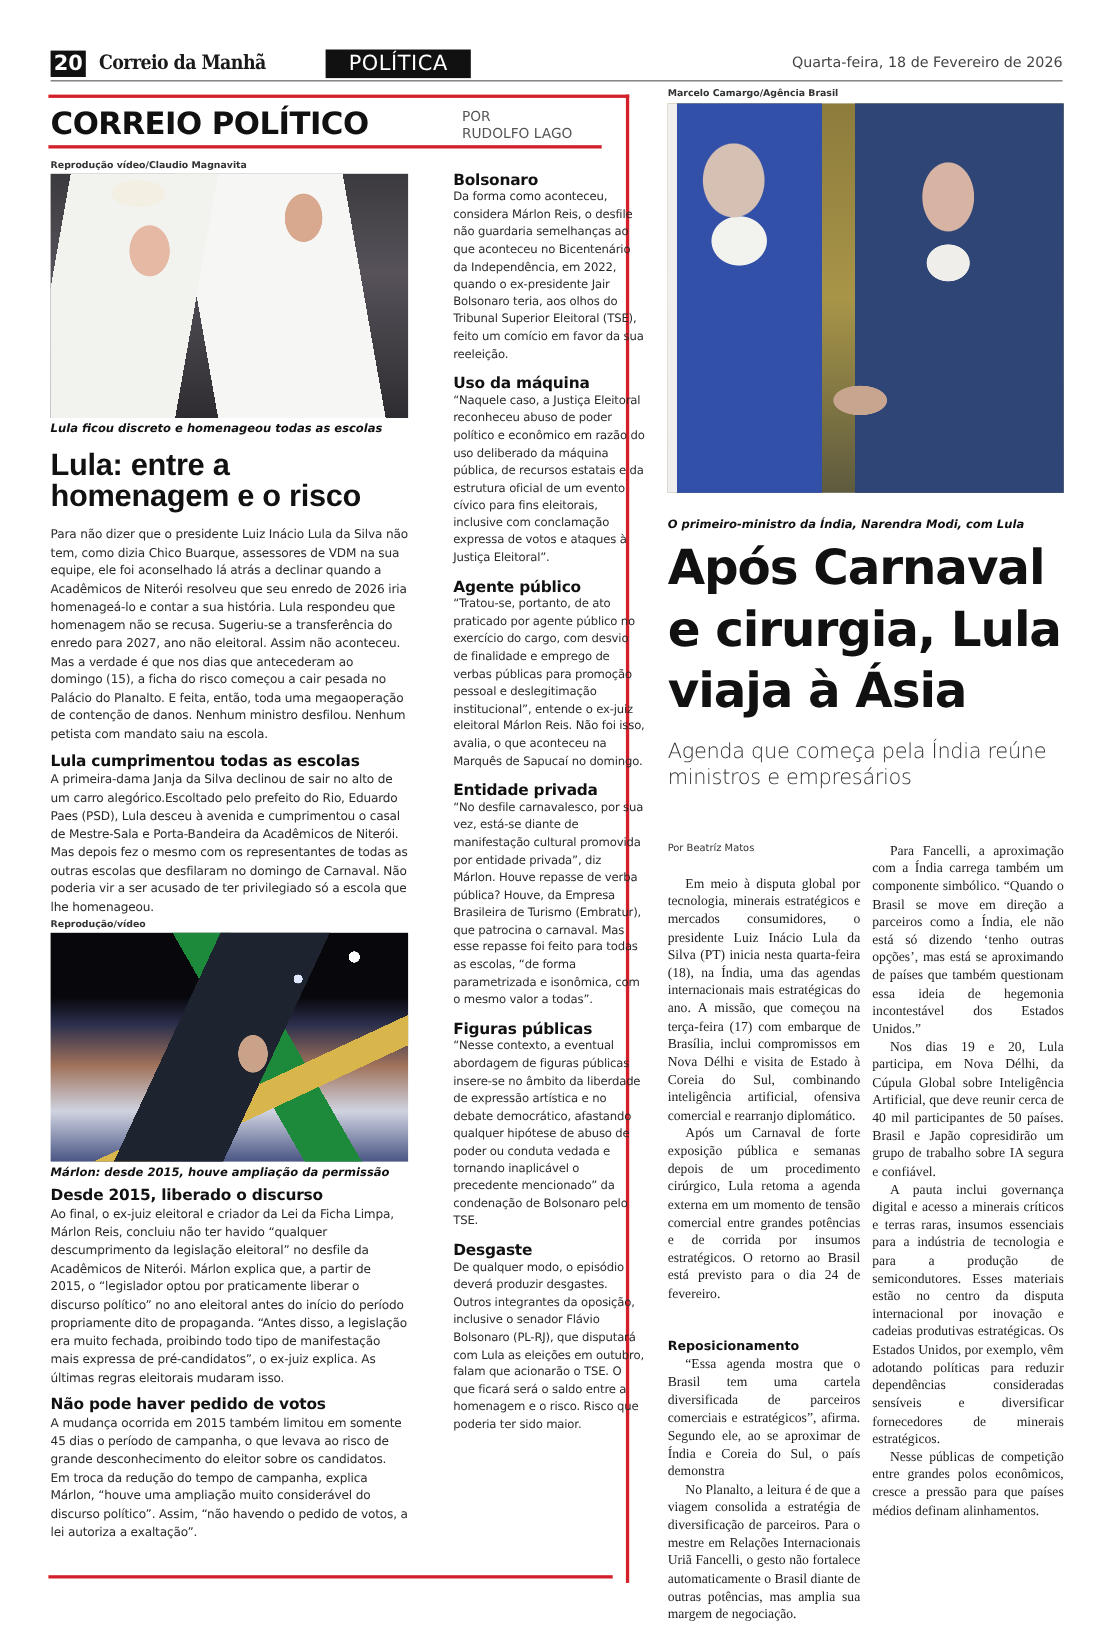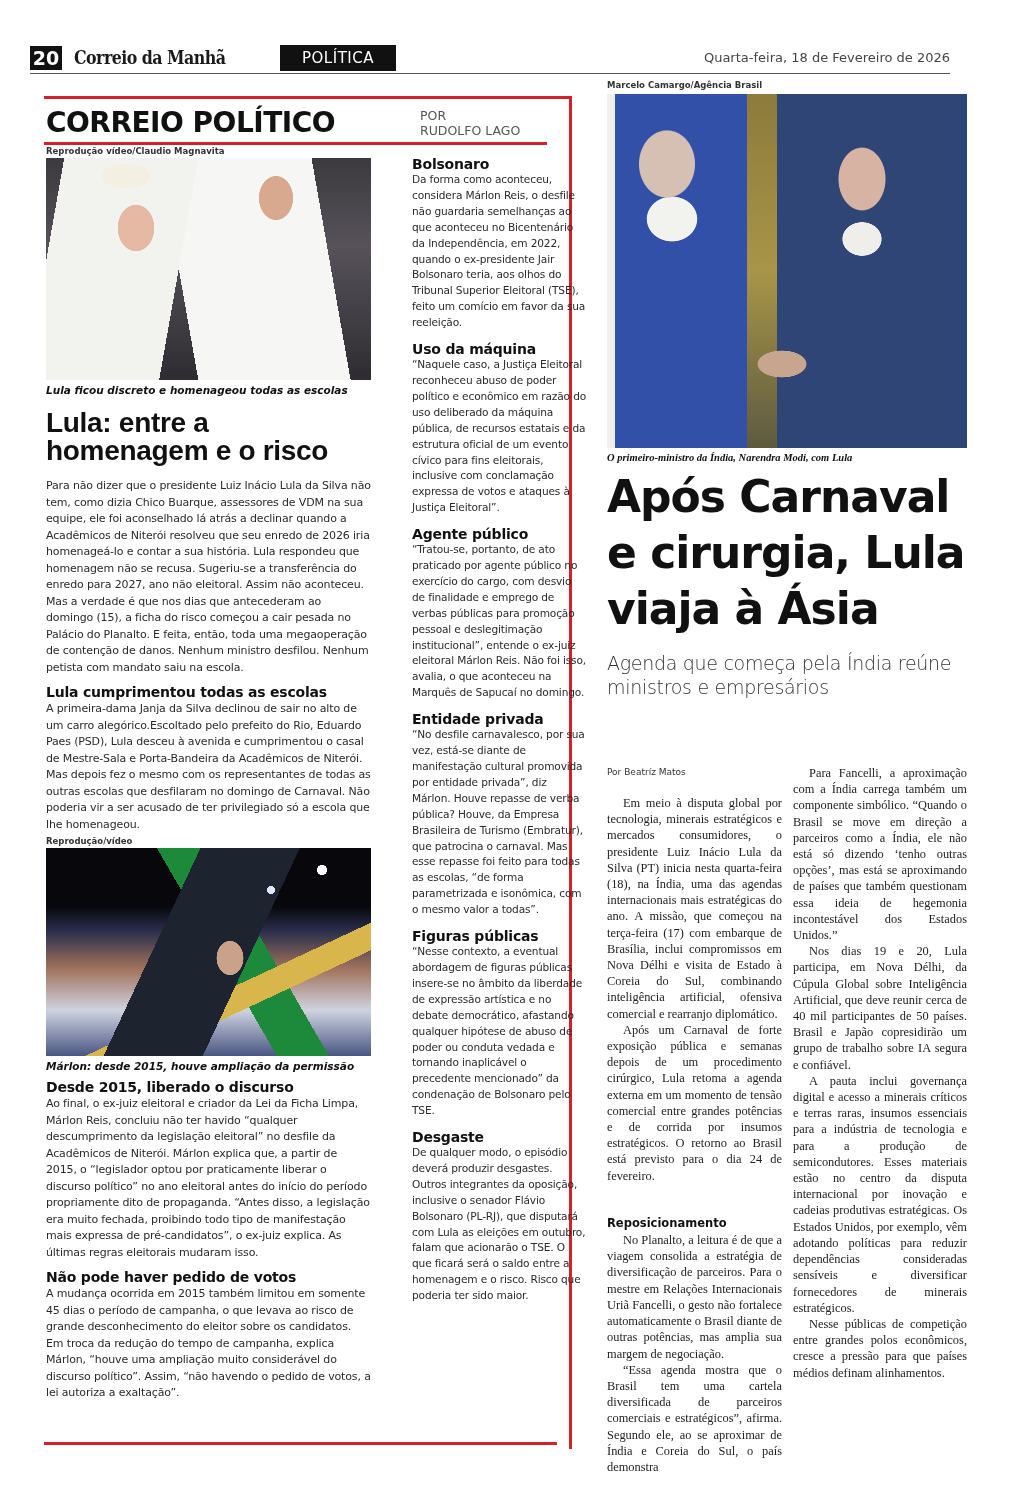--- a/index.html
+++ b/index.html
@@ -1,27 +1,27 @@
 <!DOCTYPE html>
 <html><head>
 <meta charset="utf-8">
 <style>
   * { box-sizing: border-box; margin: 0; padding: 0; }
   html, body { width: 1010px; height: 1488px; background: #fff; overflow: hidden; }
   body { position: relative; font-family: "Liberation Sans", "DejaVu Sans", sans-serif; color: #1a1a1a; }
 
   
-  .masthead { position: absolute; left: 30px; top: 44px; width: 920px; height: 30px; border-bottom: 1px solid #555; }
+  .masthead { position: absolute; left: 46px; top: 44px; width: 920px; height: 30px; border-bottom: 1px solid #555; }
   .page-num { position: absolute; left: 0; top: 2px; height: 24px; width: 32px; background: #111; color: #fff; font-family: "DejaVu Sans", sans-serif; font-weight: bold; font-size: 19px; line-height: 24px; text-align: center; }
   .paper-name { position: absolute; left: 44px; top: 2px; font-family: "DejaVu Serif", serif; font-weight: bold; font-size: 18px; letter-spacing: -0.6px; line-height: 24px; transform: scaleX(0.88); transform-origin: left; }
-  .section-tag { position: absolute; left: 250px; top: 1px; height: 26px; width: 116px; background: #111; color: #fff; font-family: "DejaVu Sans", sans-serif; font-size: 15px; line-height: 26px; text-align: center; letter-spacing: 0.5px; }
+  .section-tag { position: absolute; left: 250px; top: 1px; height: 26px; width: 132px; background: #111; color: #fff; font-family: "DejaVu Sans", sans-serif; font-size: 19px; line-height: 26px; text-align: center; letter-spacing: 0.5px; }
   .issue-date { position: absolute; right: 0; top: 6px; font-family: "DejaVu Sans", sans-serif; font-size: 13px; color: #444; }
 
   
-  .col-box { position: absolute; left: 44px; top: 96px; width: 528px; height: 1353px; }
+  .col-box { position: absolute; left: 44px; top: 86px; width: 528px; height: 1353px; }
   .col-box .top-rule { position: absolute; left: 0; top: 0; width: 528px; height: 3px; background: #d3202a; }
   .col-box .right-rule { position: absolute; left: 525px; top: 0; width: 3px; height: 1353px; background: #d3202a; }
   .col-box .bottom-rule { position: absolute; left: 0; top: 1346px; width: 513px; height: 3px; background: #d3202a; }
   .col-title { position: absolute; left: 2px; top: 10px; font-family: "DejaVu Sans", sans-serif; font-weight: bold; font-size: 28px; letter-spacing: -0.5px; color: #111; }
   .byline-box { position: absolute; left: 376px; top: 12px; font-family: "DejaVu Sans", sans-serif; font-size: 12.5px; color: #555; line-height: 15px; }
   .title-rule { position: absolute; left: 0; top: 46px; width: 503px; height: 3px; background: #d3202a; }
 
   .credit { font-family: "DejaVu Sans", sans-serif; font-size: 8.5px; font-weight: bold; color: #333; }
   .caption { font-family: "DejaVu Sans", sans-serif; font-size: 10.5px; font-style: italic; font-weight: bold; color: #111; }
 
@@ -63,21 +63,21 @@
   .photo3 { width: 360px; height: 354px; margin-top: 4px;
     background:
       radial-gradient(ellipse 50px 60px at 60px 70px, #d6c0b4 55%, transparent 57%),
       radial-gradient(ellipse 42px 56px at 255px 85px, #d7b3a3 55%, transparent 57%),
       radial-gradient(ellipse 45px 40px at 65px 125px, #f2f2ee 55%, transparent 57%),
       radial-gradient(ellipse 35px 30px at 255px 145px, #efeeea 55%, transparent 57%),
       radial-gradient(ellipse 40px 22px at 175px 270px, #c7a58f 60%, transparent 62%),
       linear-gradient(90deg, #f0efee 0 8px, #3350a8 8px 140px, transparent 140px),
       linear-gradient(90deg, transparent 0 170px, #2f4576 170px 360px),
       linear-gradient(180deg, #8c7b3c 0%, #a89548 50%, #5d5a3f 100%); }
-  .right-article .caption { margin-top: 4px; font-family: Liberation Serif, serif; }
+  .right-article .caption { margin-top: 23px; }
   .big-head { font-family: "DejaVu Sans", sans-serif; font-weight: bold; font-size: 44px; line-height: 56px; letter-spacing: -1px; color: #111; margin-top: 6px; }
   .deck { font-family: "DejaVu Sans", sans-serif; font-size: 19px; line-height: 24px; color: #333; margin-top: 14px; letter-spacing: -0.3px; font-weight: 300; }
   .author { font-family: "DejaVu Sans", sans-serif; font-size: 9px; color: #333; }
 
   .ser-cols { position: absolute; left: 607px; top: 765px; width: 360px; }
   .ser-col-a { position: absolute; left: 0; top: 30px; width: 175px; }
   .ser-col-b { position: absolute; left: 186px; top: 0; width: 174px; }
   .body-serif { font-family: "Liberation Serif", "DejaVu Serif", serif; font-size: 12.4px; line-height: 16.2px; color: #222; text-align: justify; hyphens: auto; }
   .body-serif p { text-indent: 16px; }
   .body-serif p.noindent { text-indent: 0; }
@@ -152,22 +152,22 @@
   <h1 class="big-head">Após Carnaval e cirurgia, Lula viaja à Ásia</h1>
   <h2 class="deck">Agenda que começa pela Índia reúne ministros e empresários</h2>
 </article>
 
 <div class="ser-cols">
   <div class="author" style="position:absolute;left:0;top:2px;">Por Beatríz Matos</div>
   <div class="ser-col-a body-serif">
     <p>Em meio à disputa global por tecnologia, minerais estratégicos e mercados consumidores, o presidente Luiz Inácio Lula da Silva (PT) inicia nesta quarta-feira (18), na Índia, uma das agendas internacionais mais estratégicas do ano. A missão, que começou na terça-feira (17) com embarque de Brasília, inclui compromissos em Nova Délhi e visita de Estado à Coreia do Sul, combinando inteligência artificial, ofensiva comercial e rearranjo diplomático.</p>
     <p>Após um Carnaval de forte exposição pública e semanas depois de um procedimento cirúrgico, Lula retoma a agenda externa em um momento de tensão comercial entre grandes potências e de corrida por insumos estratégicos. O retorno ao Brasil está previsto para o dia 24 de fevereiro.</p>
     <h4 class="ser-sub">Reposicionamento</h4>
+    <p>“Essa agenda mostra que o Brasil tem uma cartela diversificada de parceiros comerciais e estratégicos”, afirma. Segundo ele, ao se aproximar de Índia e Coreia do Sul, o país demonstra</p>
     <p>No Planalto, a leitura é de que a viagem consolida a estratégia de diversificação de parceiros. Para o mestre em Relações Internacionais Uriã Fancelli, o gesto não fortalece automaticamente o Brasil diante de outras potências, mas amplia sua margem de negociação.</p>
-    <p>“Essa agenda mostra que o Brasil tem uma cartela diversificada de parceiros comerciais e estratégicos”, afirma. Segundo ele, ao se aproximar de Índia e Coreia do Sul, o país demonstra</p>
   </div>
   <div class="ser-col-b body-serif">
     <p>Para Fancelli, a aproximação com a Índia carrega também um componente simbólico. “Quando o Brasil se move em direção a parceiros como a Índia, ele não está só dizendo ‘tenho outras opções’, mas está se aproximando de países que também questionam essa ideia de hegemonia incontestável dos Estados Unidos.”</p>
     <p>Nos dias 19 e 20, Lula participa, em Nova Délhi, da Cúpula Global sobre Inteligência Artificial, que deve reunir cerca de 40 mil participantes de 50 países. Brasil e Japão copresidirão um grupo de trabalho sobre IA segura e confiável.</p>
     <p>A pauta inclui governança digital e acesso a minerais críticos e terras raras, insumos essenciais para a indústria de tecnologia e para a produção de semicondutores. Esses materiais estão no centro da disputa internacional por inovação e cadeias produtivas estratégicas. Os Estados Unidos, por exemplo, vêm adotando políticas para reduzir dependências consideradas sensíveis e diversificar fornecedores de minerais estratégicos.</p>
     <p>Nesse públicas de competição entre grandes polos econômicos, cresce a pressão para que países médios definam alinhamentos.</p>
   </div>
 </div>
 
 </body></html>

